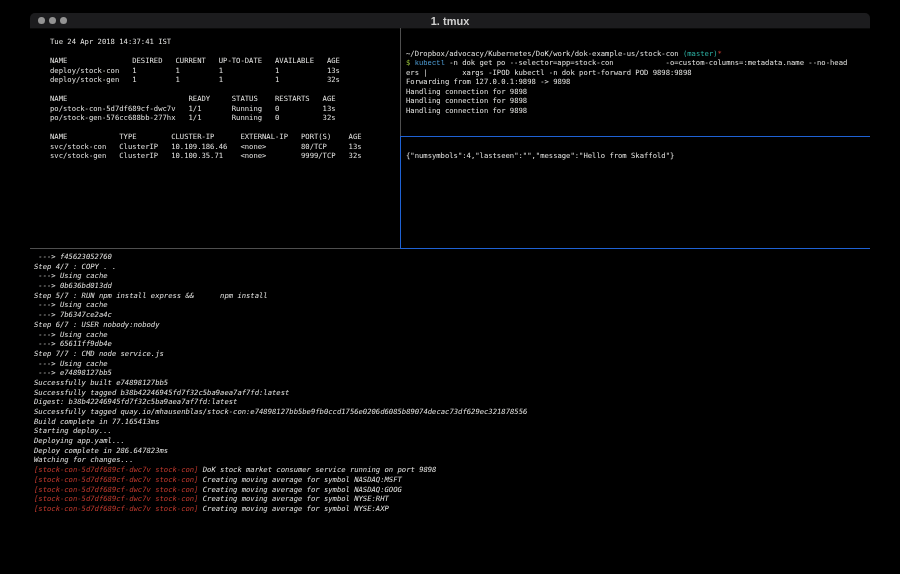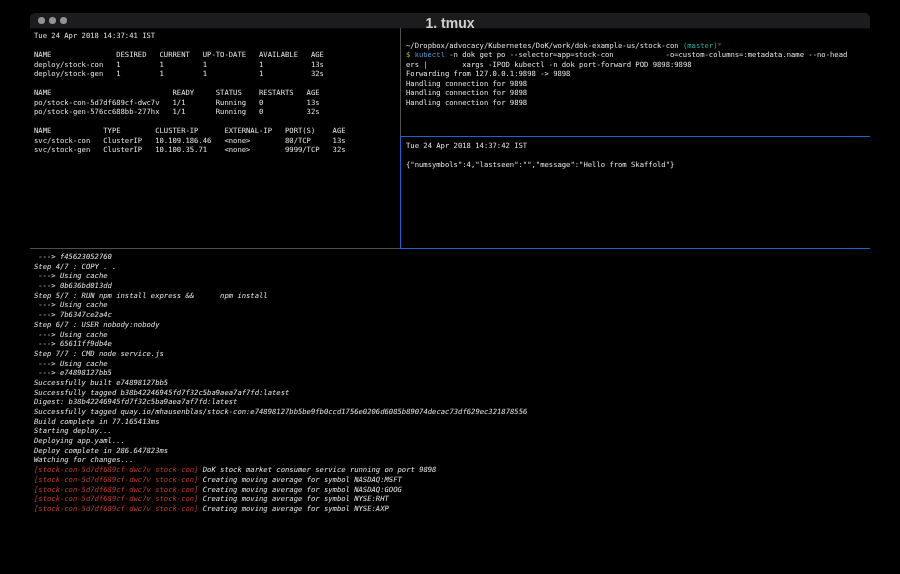--- a/index.html
+++ b/index.html
@@ -5,25 +5,25 @@
   html,body{margin:0;padding:0;background:#000;}
   .page{position:relative;width:900px;height:574px;background:#000;overflow:hidden;
         font-family:"DejaVu Sans Mono",monospace;}
   .window{position:absolute;left:30px;top:13px;width:840px;height:516px;background:#000;
           border-radius:5px 5px 2px 2px;overflow:hidden;}
   .titlebar{position:absolute;left:0;top:0;width:840px;height:15px;background:#1c1c1e;
             border-bottom:1px solid #0a0a0a;}
   .lights{position:absolute;left:8px;top:4px;display:flex;gap:4px;}
   .light{width:7px;height:7px;border-radius:50%;background:#939393;display:inline-block;}
   .title{position:absolute;left:0;top:2px;width:100%;text-align:center;color:#cfcfcf;
-         font-family:"Liberation Sans",sans-serif;font-size:14px;font-weight:bold;}
+         font-family:"Liberation Sans",sans-serif;font-size:11px;font-weight:bold;}
   .pane{position:absolute;color:#e4e4e2;font-size:7.2px;white-space:pre;overflow:hidden;}
   .pane .tline{line-height:9.5px;height:9.5px;}
-  .pane-tl{left:0;top:15px;width:369px;height:220px;padding:3px 0 0 4px;}
-  .pane-tr{left:371px;top:13px;width:469px;height:108px;padding:5px 0 0 5px;}
+  .pane-tl{left:16px;top:15px;width:369px;height:220px;padding:9px 0 0 4px;}
+  .pane-tr{left:371px;top:21px;width:469px;height:108px;padding:5px 0 0 5px;}
   .pane-rb{left:371px;top:124px;width:469px;height:111px;padding:4px 0 0 5px;}
   .pane-bottom{left:0;top:236px;width:840px;height:265px;padding:3px 0 0 4px;}
   .pane-bottom .tline{line-height:9.7px;height:9.7px;font-style:italic;}
   .div-v{position:absolute;width:1px;}
   .div-h{position:absolute;height:1px;}
   .grey{background:#4f4f4f;}
   .blue{background:#1f62d4;}
   .div-v.v-grey{left:370px;top:15px;height:108px;}
   .div-v.v-blue{left:370px;top:123px;height:112px;}
   .div-h.h-top{left:370px;top:123px;width:470px;}
@@ -53,21 +53,21 @@
         <span class="light"></span>
         <span class="light"></span>
       </div>
       <div class="title">1. tmux</div>
     </div>
 
     <div class="pane pane-tl"><div class="tline">Tue 24 Apr 2018 14:37:41 IST</div><div class="tline">&nbsp;</div><div class="tline">NAME               DESIRED   CURRENT   UP-TO-DATE   AVAILABLE   AGE</div><div class="tline">deploy/stock-con   1         1         1            1           13s</div><div class="tline">deploy/stock-gen   1         1         1            1           32s</div><div class="tline">&nbsp;</div><div class="tline">NAME                            READY     STATUS    RESTARTS   AGE</div><div class="tline">po/stock-con-5d7df689cf-dwc7v   1/1       Running   0          13s</div><div class="tline">po/stock-gen-576cc688bb-277hx   1/1       Running   0          32s</div><div class="tline">&nbsp;</div><div class="tline">NAME            TYPE        CLUSTER-IP      EXTERNAL-IP   PORT(S)    AGE</div><div class="tline">svc/stock-con   ClusterIP   10.109.186.46   &lt;none&gt;        80/TCP     13s</div><div class="tline">svc/stock-gen   ClusterIP   10.100.35.71    &lt;none&gt;        9999/TCP   32s</div></div>
 
     <div class="pane pane-tr"><div class="tline">&nbsp;</div><div class="tline"><span>~/Dropbox/advocacy/Kubernetes/DoK/work/dok-example-us/stock-con </span><span class="c-teal">(master)</span><span class="c-red">*</span></div><div class="tline"><span class="c-green">$ </span><span class="c-blue">kubectl</span><span> -n dok get po --selector=app=stock-con            -o=custom-columns=:metadata.name --no-head</span></div><div class="tline">ers |        xargs -IPOD kubectl -n dok port-forward POD 9898:9898</div><div class="tline">Forwarding from 127.0.0.1:9898 -&gt; 9898</div><div class="tline">Handling connection for 9898</div><div class="tline">Handling connection for 9898</div><div class="tline">Handling connection for 9898</div></div>
 
-    <div class="pane pane-rb"><div class="tline">Tue 24 Apr 2018 14:37:42 IST</div><div class="tline">&nbsp;</div><div class="tline">{"numsymbols":4,"lastseen":"","message":"Hello from Skaffold"}</div></div>
+    <div class="pane pane-rb"><div class="tline">&nbsp;</div><div class="tline">{"numsymbols":4,"lastseen":"","message":"Hello from Skaffold"}</div></div>
 
     <div class="pane pane-bottom"><div class="tline"> ---&gt; f45623052760</div><div class="tline">Step 4/7 : COPY . .</div><div class="tline"> ---&gt; Using cache</div><div class="tline"> ---&gt; 0b636bd013dd</div><div class="tline">Step 5/7 : RUN npm install express &amp;&amp;      npm install</div><div class="tline"> ---&gt; Using cache</div><div class="tline"> ---&gt; 7b6347ce2a4c</div><div class="tline">Step 6/7 : USER nobody:nobody</div><div class="tline"> ---&gt; Using cache</div><div class="tline"> ---&gt; 65611ff9db4e</div><div class="tline">Step 7/7 : CMD node service.js</div><div class="tline"> ---&gt; Using cache</div><div class="tline"> ---&gt; e74898127bb5</div><div class="tline">Successfully built e74898127bb5</div><div class="tline">Successfully tagged b38b42246945fd7f32c5ba9aea7af7fd:latest</div><div class="tline">Digest: b38b42246945fd7f32c5ba9aea7af7fd:latest</div><div class="tline">Successfully tagged quay.io/mhausenblas/stock-con:e74898127bb5be9fb0ccd1756e0206d6085b89074decac73df629ec321878556</div><div class="tline">Build complete in 77.165413ms</div><div class="tline">Starting deploy...</div><div class="tline">Deploying app.yaml...</div><div class="tline">Deploy complete in 286.647823ms</div><div class="tline">Watching for changes...</div><div class="tline"><span class="c-red">[stock-con-5d7df689cf-dwc7v stock-con]</span><span> DoK stock market consumer service running on port 9898</span></div><div class="tline"><span class="c-red">[stock-con-5d7df689cf-dwc7v stock-con]</span><span> Creating moving average for symbol NASDAQ:MSFT</span></div><div class="tline"><span class="c-red">[stock-con-5d7df689cf-dwc7v stock-con]</span><span> Creating moving average for symbol NASDAQ:GOOG</span></div><div class="tline"><span class="c-red">[stock-con-5d7df689cf-dwc7v stock-con]</span><span> Creating moving average for symbol NYSE:RHT</span></div><div class="tline"><span class="c-red">[stock-con-5d7df689cf-dwc7v stock-con]</span><span> Creating moving average for symbol NYSE:AXP</span></div></div>
 
     <div class="div-v grey v-grey"></div>
     <div class="div-v blue v-blue"></div>
     <div class="div-h blue h-top"></div>
     <div class="div-h grey h-bl"></div>
     <div class="div-h blue h-br"></div>
 
     <div class="statusbar">

